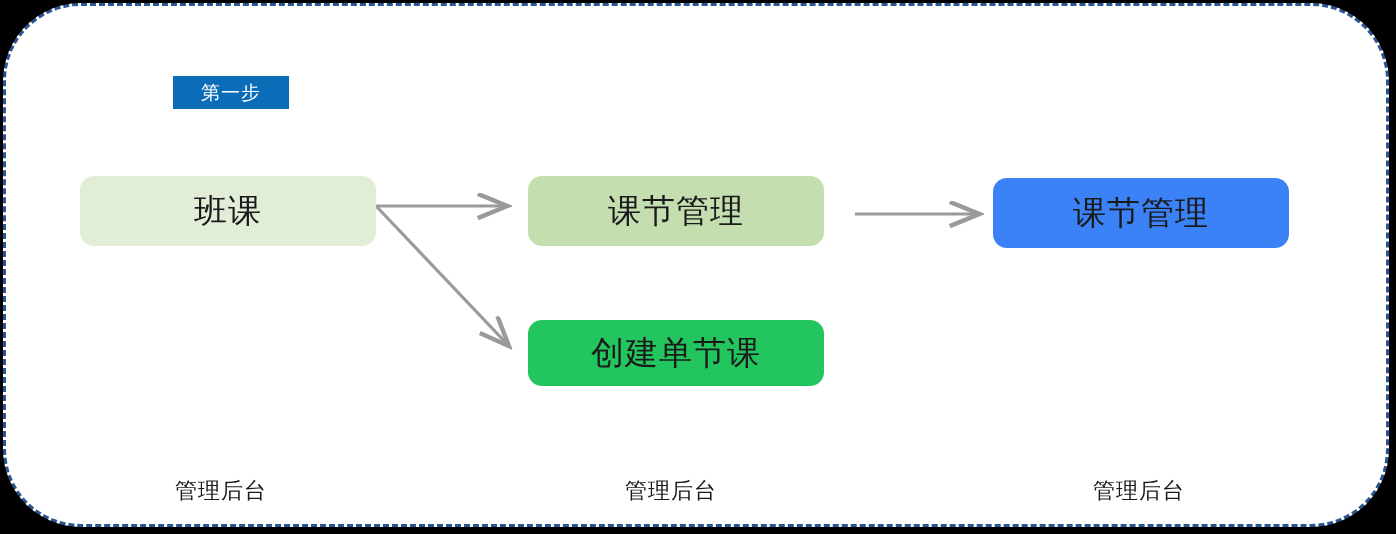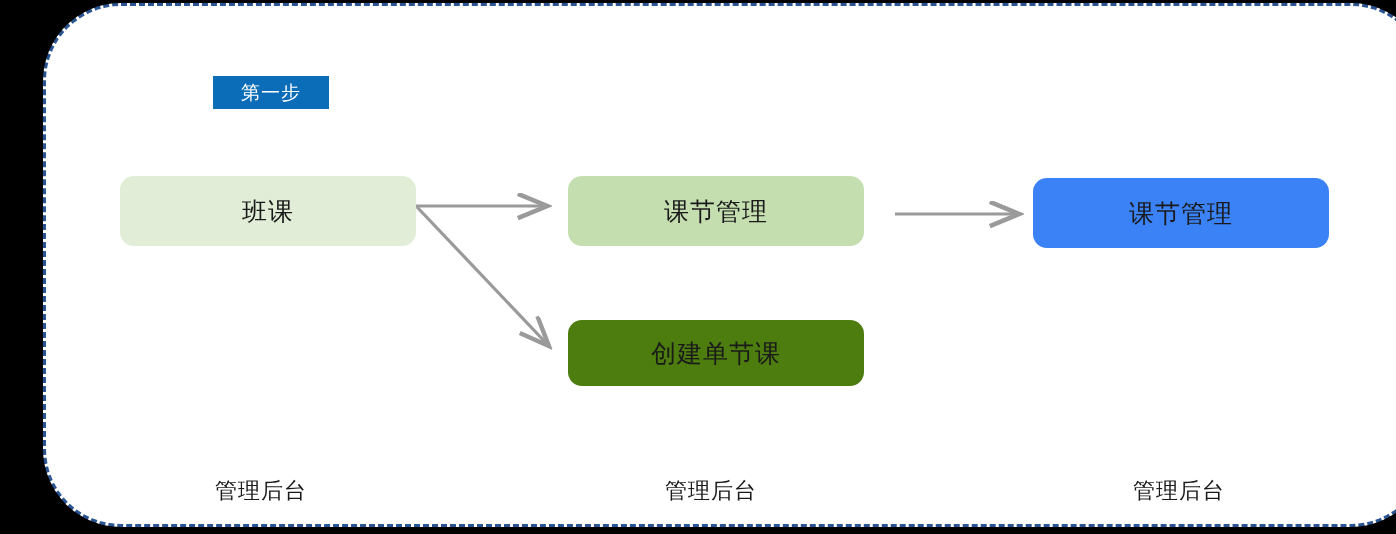--- a/index.html
+++ b/index.html
@@ -12,21 +12,20 @@
     height: 534px;
     overflow: hidden;
     font-family: "Liberation Sans", "DejaVu Sans", sans-serif;
   }
 
   #canvas {
     position: relative;
     width: 1220px;
     height: 534px;
     background: #000000;
-    margin-left: 40px;
   }
 
   
   #panel {
     position: absolute;
     left: 3px;
     top: 3px;
     width: 1386px;
     height: 524px;
     box-sizing: border-box;
@@ -52,21 +51,21 @@
 
   
   .proc-box {
     position: absolute;
     box-sizing: border-box;
     display: flex;
     align-items: center;
     justify-content: center;
     border-radius: 14px;
     color: #1a1a1a;
-    font-size: 25px;
+    font-size: 33px;
     letter-spacing: 1px;
     white-space: nowrap;
   }
 
   
   .caption {
     position: absolute;
     color: #1a1a1a;
     font-size: 22px;
     letter-spacing: 1px;
@@ -112,21 +111,21 @@
   </svg>
 
   <div class="step-badge" style="left:173px; top:76px; width:116px;">第一步</div>
 
 
 
   <div class="proc-box" style="left:80px; top:176px; width:296px; height:70px; background:#e2edd8;">班课</div>
 
   <div class="proc-box" style="left:528px; top:176px; width:296px; height:70px; background:#c5deb0;">课节管理</div>
 
-  <div class="proc-box" style="left:528px; top:320px; width:296px; height:66px; background:#4d7c0f;">创建单节课</div>
+  <div class="proc-box" style="left:528px; top:320px; width:296px; height:66px; background:#22c55e;">创建单节课</div>
 
   <div class="proc-box" style="left:993px; top:178px; width:296px; height:70px; background:#3b82f6;">课节管理</div>
 
   <div class="caption" style="left:221px; top:476px;">管理后台</div>
 
   <div class="caption" style="left:671px; top:476px;">管理后台</div>
 
   <div class="caption" style="left:1139px; top:476px;">管理后台</div>
 
 </div>

